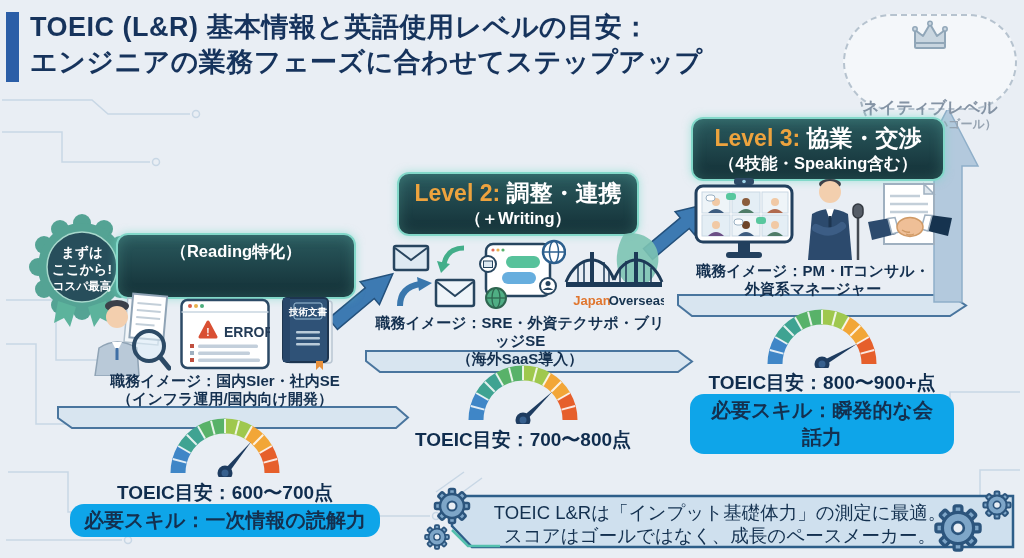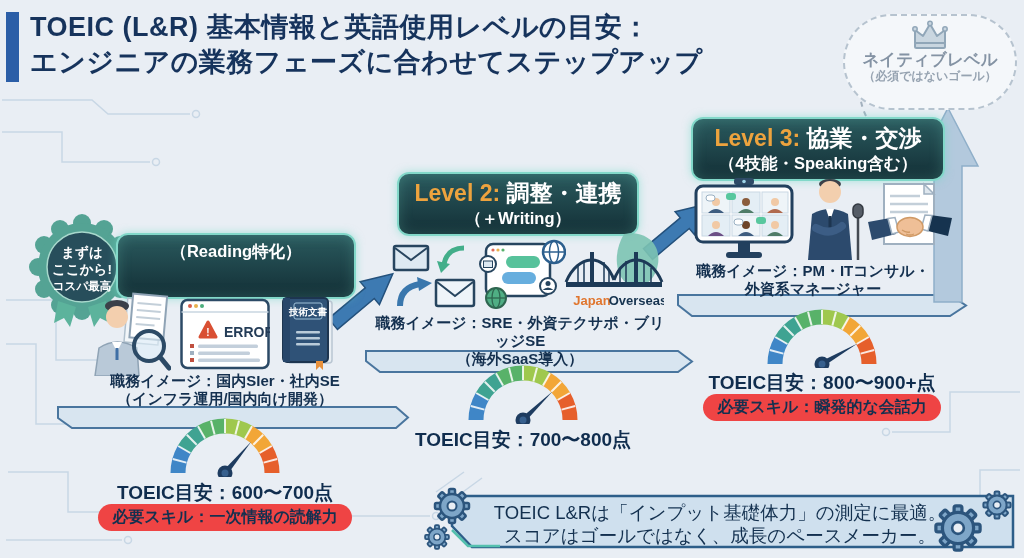--- a/index.html
+++ b/index.html
@@ -9,38 +9,38 @@
   .abs { position:absolute; }
   svg { display:block; }
 
   
   .accent-bar { left:6px; top:12px; width:13px; height:70px; background:#2b5ea7; }
   .title { left:30px; top:10px; width:760px; color:#16335c; font-weight:800; font-size:27px; line-height:35px; letter-spacing:0.5px; }
 
   
   .cloud { left:843px; top:14px; width:174px; height:96px; background:#f4f7fa; border:2px dashed #b6c3cf; border-radius:50px; text-align:center; }
   .cloud .crown { margin:4px auto 0; }
-  .cloud-title { font-size:16.5px; font-weight:800; color:#8493a4; line-height:18px; }
+  .cloud-title { font-size:16.5px; font-weight:800; color:#8493a4; line-height:18px;margin-top:48px; }
   .cloud-sub { font-size:12px; font-weight:700; color:#96a3b1; }
 
   
   .banner { border-radius:12px; background:linear-gradient(180deg,#2a5a5e,#132f36); border:2px solid #82d8c9;
             box-shadow:0 0 9px rgba(110,216,198,.55), inset 0 0 14px rgba(130,230,210,.22);
             color:#fff; text-align:center; padding-top:5px; }
   .banner-l1 { left:116px; top:233px; width:240px; height:66px; }
   .banner-l2 { left:397px; top:172px; width:242px; height:64px; }
   .banner-l3 { left:691px; top:117px; width:254px; height:64px; }
   .banner .ln1 { font-size:23px; font-weight:800; line-height:28px; }
   .banner .lv { color:#eda33e; }
   .banner .ln2 { font-size:16.5px; font-weight:700; line-height:22px; }
 
   .jobtext { text-align:center; color:#14304f; font-weight:800; font-size:15px; line-height:18px; }
   .score { text-align:center; color:#102d4e; font-weight:800; font-size:19px; }
   .pillwrap { text-align:center; }
-  .pill { display:inline-block; background:#ef4444; border-radius:14px; padding:3px 14px; font-size:16px; font-weight:800; color:#14304f; }
+  .pill { display:inline-block; background:#0ea5e9; border-radius:14px; padding:3px 14px; font-size:20px; font-weight:800; color:#14304f; }
 
   
   .footer-text { left:490px; top:501px; width:460px; text-align:center; color:#13304f; font-weight:400; font-size:18.5px; line-height:23px; }
 </style>
 </head>
 <body>
 
 <div class="stage">
 
   <svg width="0" height="0" style="position:absolute">

